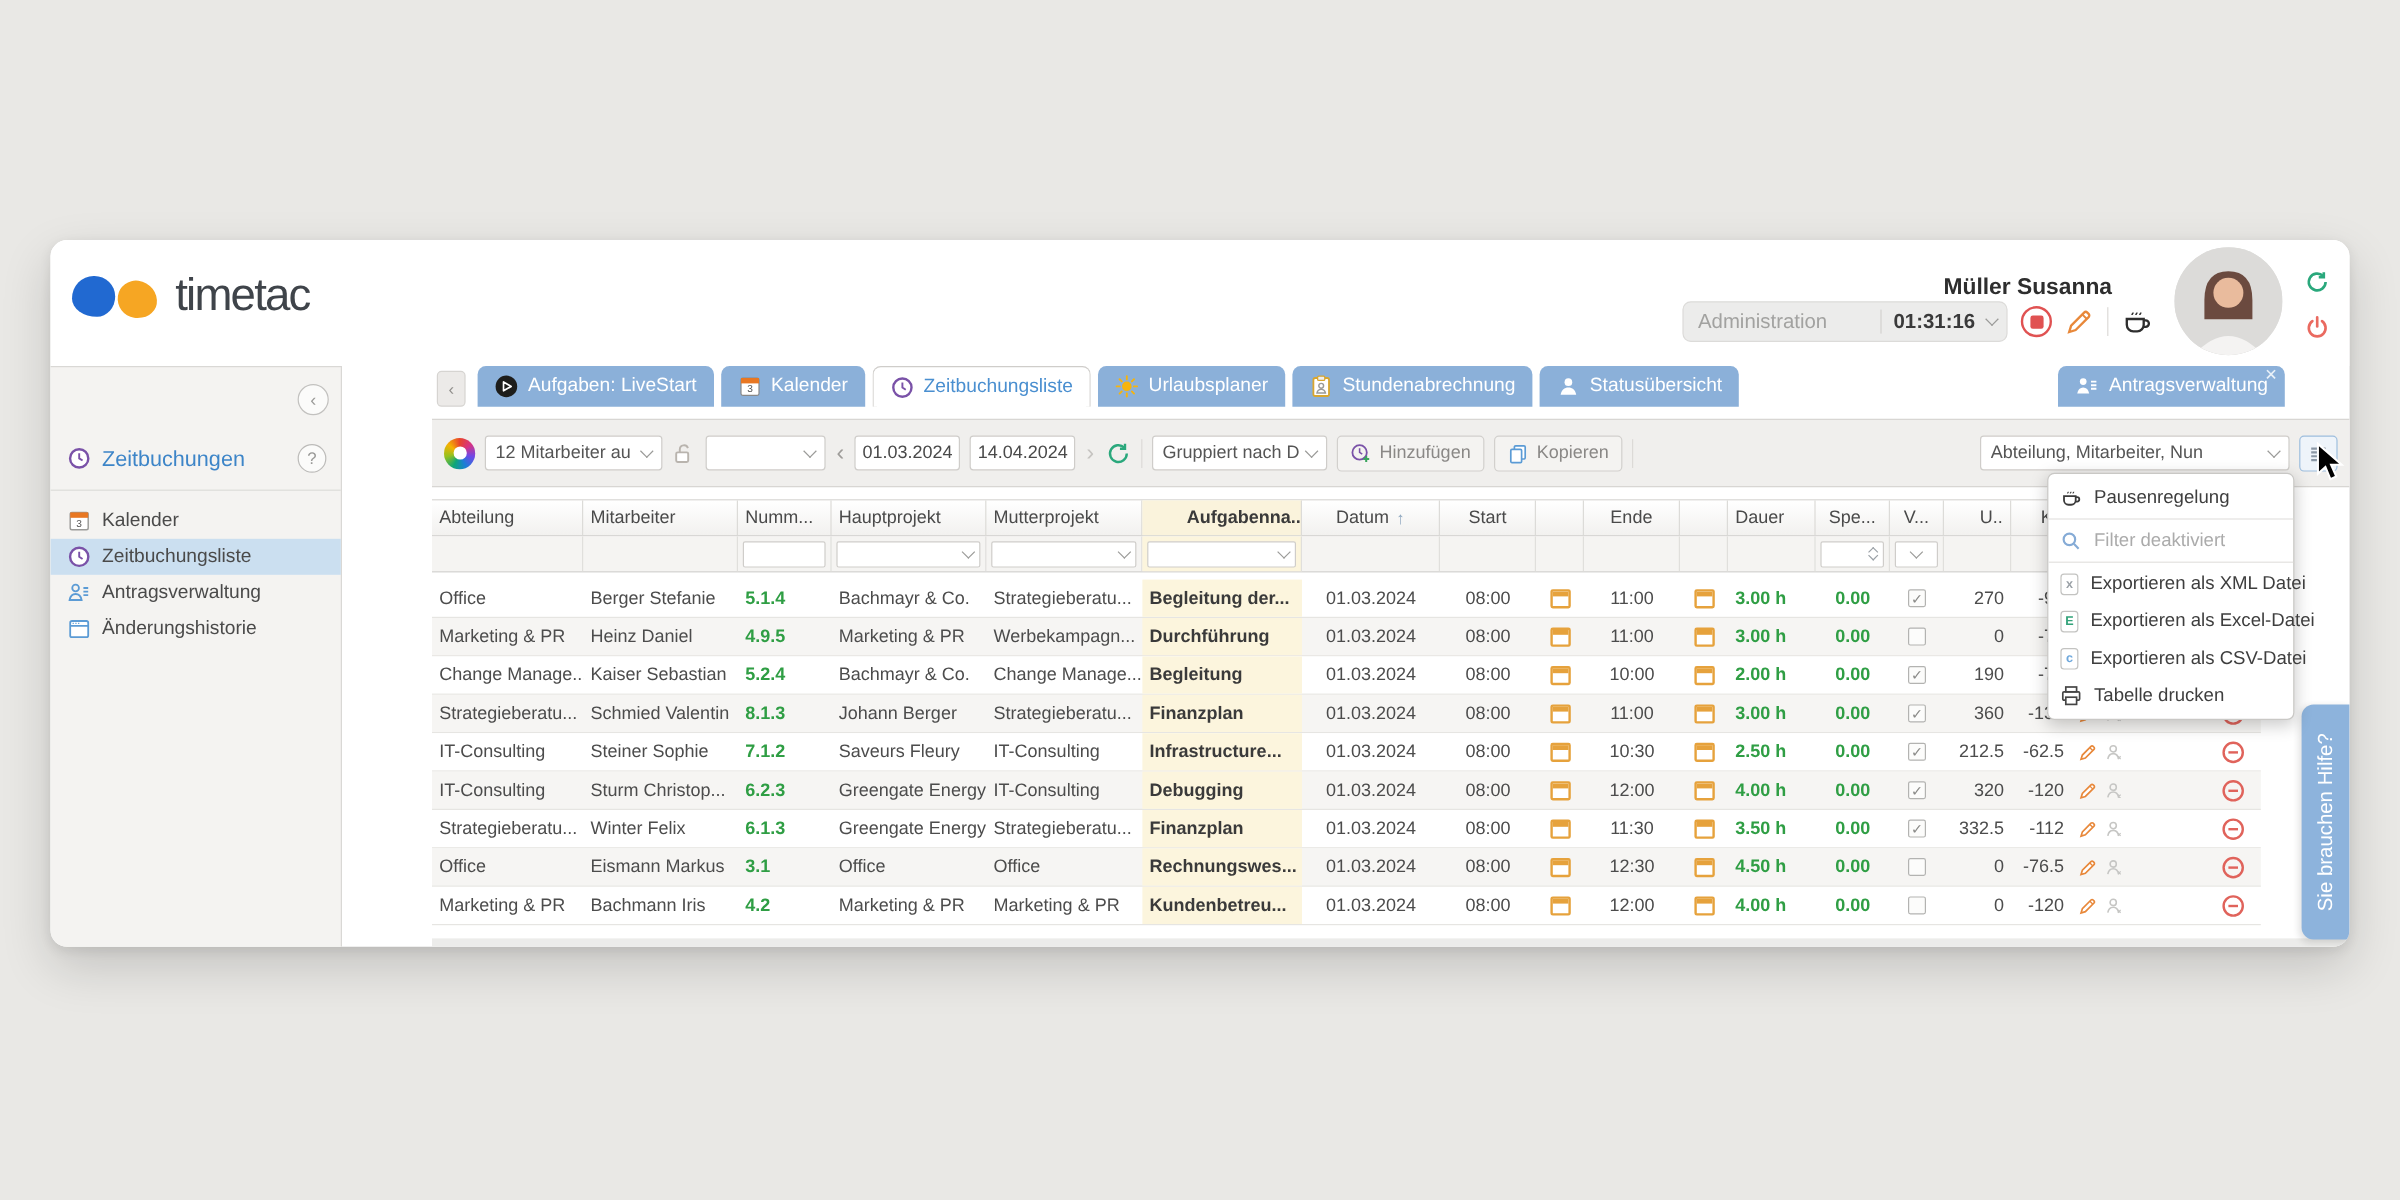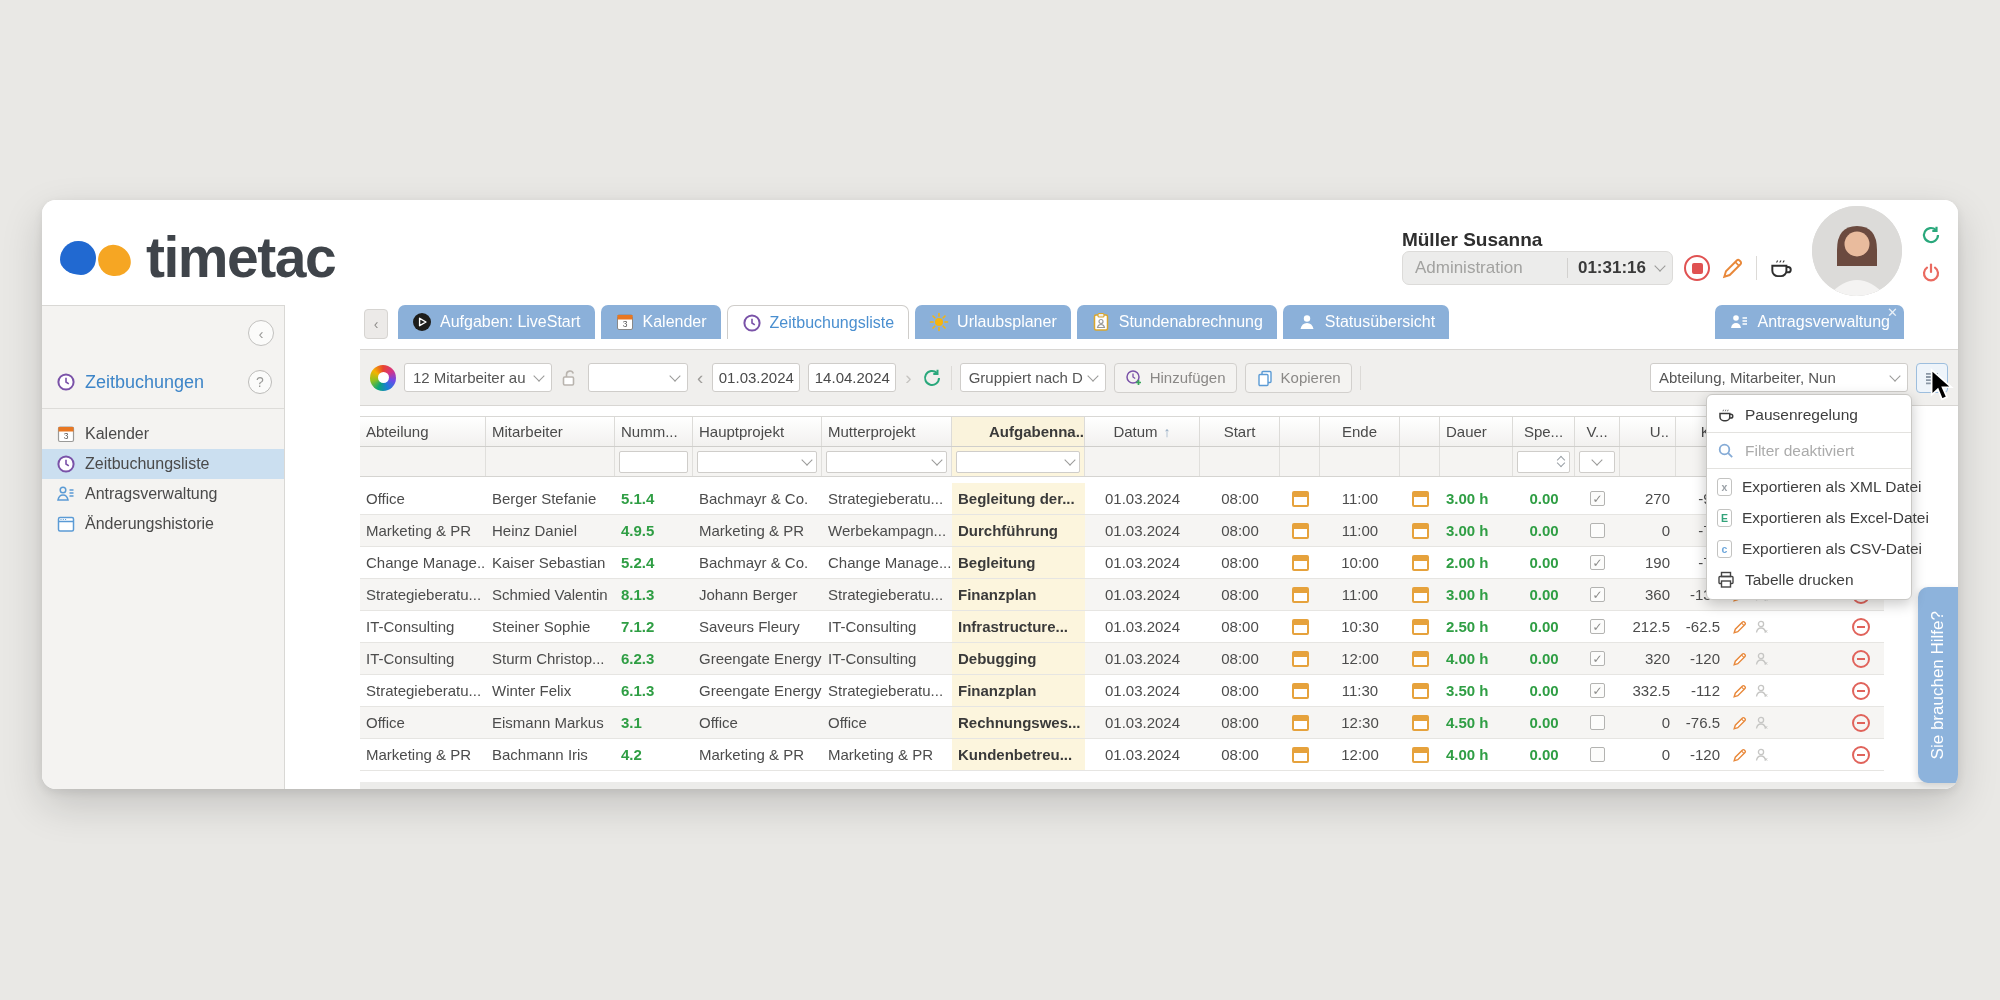--- a/index.html
+++ b/index.html
@@ -16,23 +16,23 @@
     box-shadow:0 16px 42px rgba(0,0,0,.16), 0 3px 10px rgba(0,0,0,.08);
   }
   
   .topbar { position:absolute; left:0; top:0; right:0; height:105px; background:#fff; }
   .logo { position:absolute; left:18px; top:24px; display:flex; align-items:center; gap:14px; }
   .blobs { position:relative; width:72px; height:44px; }
   .blob-blue { position:absolute; left:0; top:6px; width:36px; height:34px; background:#2169d1;
     border-radius:50% 48% 42% 58% / 55% 50% 50% 45%; }
   .blob-orange { position:absolute; left:38px; top:10px; width:33px; height:31px; background:#f6a623;
     border-radius:46% 54% 52% 48% / 48% 55% 45% 52%; transform:rotate(8deg); }
-  .logo-text { font-size:57px; font-weight:700; color:#3f444a; letter-spacing:-1.5px; }
+  .logo-text { font-size:38px; font-weight:400; color:#3f444a; letter-spacing:-1.5px; }
   .topbar-right { position:absolute; right:16px; top:6px; display:flex; align-items:center; gap:18px; }
-  .tr-stack { display:flex; flex-direction:column; align-items:flex-start; gap:0; padding-top:12px; }
+  .tr-stack { display:flex; flex-direction:column; align-items:flex-end; gap:0; padding-top:12px; }
   .user-name { font-size:19px; font-weight:700; color:#2e2e2e; margin-right:34px; }
   .tr-controls { display:flex; align-items:center; gap:11px; }
   .task-widget { display:flex; align-items:center; height:34px; background:#ececeb;
     border:1px solid #dcdbd9; border-radius:7px; padding:0 8px 0 12px; gap:10px; }
   .task-name { color:#a2a2a0; font-size:17px; width:142px; }
   .task-sep { width:1px; height:20px; background:#d2d1cf; }
   .task-timer { font-size:17px; font-weight:700; color:#3a3a3a; }
   .chev { width:8px; height:8px; border-right:1.8px solid #9a9a98; border-bottom:1.8px solid #9a9a98;
     transform:rotate(45deg); margin-top:-4px; flex:none; }
   .stop-btn { width:26px; height:26px; border:2.5px solid #e05252; border-radius:50%;

